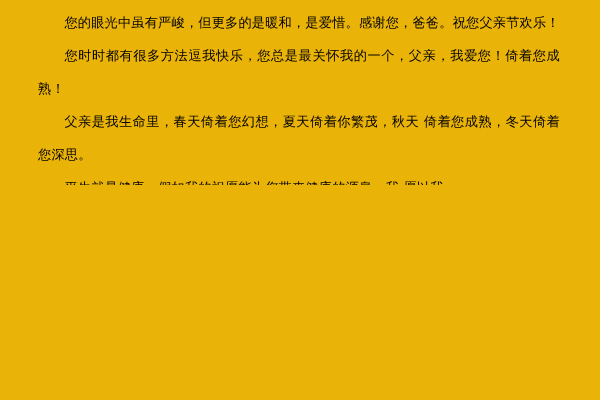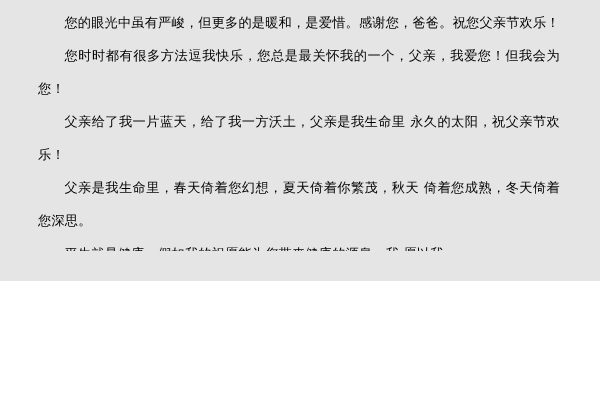--- a/index.html
+++ b/index.html
@@ -9,22 +9,22 @@
   body {
     width: 600px;
     height: 400px;
     background: #ffffff;
     font-family: "DejaVu Sans", sans-serif;
     overflow: hidden;
   }
   #page {
     position: relative;
     width: 600px;
-    height: 281px;
-    background: #e5e5e5;
+    height: 400px;
+    background: #eab308;
     box-sizing: border-box;
     padding: 6px 40px 0 38px;
   }
   .doc-body {
     font-size: 13.2px;
     line-height: 33px;
     color: #000000;
     letter-spacing: 0.2px;
     text-align: justify;
     text-justify: inter-ideograph;
@@ -40,18 +40,17 @@
     height: 14px;
     line-height: 33px;
   }
 </style>
 </head>
 <body>
 
 <div id="page">
   <div class="doc-body">
     <p class="para">您的眼光中虽有严峻，但更多的是暖和，是爱惜。感谢您，爸爸。祝您父亲节欢乐！</p>
-    <p class="para">您时时都有很多方法逗我快乐，您总是最关怀我的一个，父亲，我爱您！但我会为您！</p>
-    <p class="para">父亲给了我一片蓝天，给了我一方沃土，父亲是我生命里 永久的太阳，祝父亲节欢乐！</p>
+    <p class="para">您时时都有很多方法逗我快乐，您总是最关怀我的一个，父亲，我爱您！倚着您成熟！</p>
     <p class="para">父亲是我生命里，春天倚着您幻想，夏天倚着你繁茂，秋天 倚着您成熟，冬天倚着您深思。</p>
     <p class="para clipped">平生就是健康，假如我的祝愿能为您带来健康的源泉，我 愿以我</p>
   </div>
 </div>
 
 </body></html>

